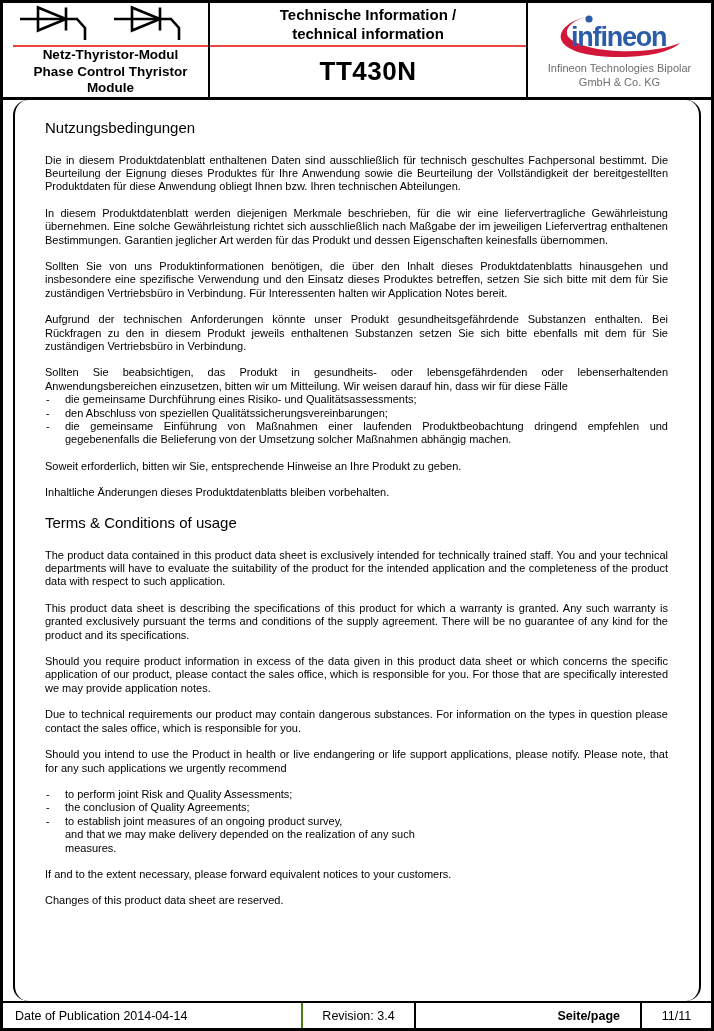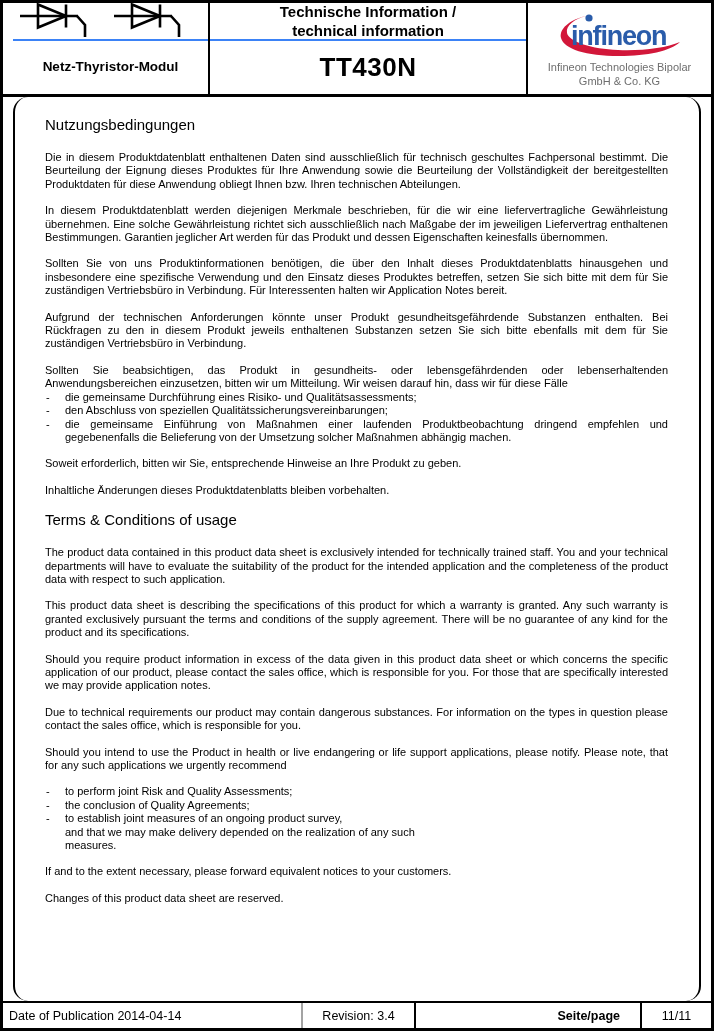--- a/index.html
+++ b/index.html
@@ -7,21 +7,21 @@
   .page {
     position:relative; width:714px; height:1031px; margin:0 auto;
     background:#fff; border:3px solid #000;
     display:flex; flex-direction:column;
     font-family:"Liberation Sans","DejaVu Sans",sans-serif; color:#000;
   }
   
   .hdr { flex:0 0 94px; display:grid; grid-template-columns:207px 318px 1fr; border-bottom:3px solid #000; }
   .hdr-left  { border-right:2px solid #000; display:flex; flex-direction:column;padding-left:10px; }
   .hdr-center{ border-right:2px solid #000; display:flex; flex-direction:column; }
-  .row1 { height:38px; border-bottom:2px solid #3b82f6; display:flex; align-items:center; justify-content:center; }
+  .row1 { height:44px; border-bottom:2px solid #ef4444; display:flex; align-items:center; justify-content:center; }
   .row2 { flex:1; display:flex; flex-direction:column; align-items:center; justify-content:center; }
   .module-names { font-weight:bold; font-size:13.5px; line-height:16.5px; text-align:center; }
   .doc-type { font-weight:bold; font-size:15px; line-height:19px; text-align:center; }
   .part-number { font-weight:bold; font-size:26px; letter-spacing:0.5px; }
   .hdr-right { display:flex; flex-direction:column; align-items:center; justify-content:center; gap:2px; padding-top:2px; }
   .company { color:#6E6E6E; font-size:11px; line-height:14px; text-align:center; }
   
   .body-box {
     flex:1 1 auto; margin:0 10px; border-left:2px solid #000; border-right:2px solid #000;
     padding:19px 31px 0 30px; overflow:hidden;border-radius:15px;
@@ -30,21 +30,21 @@
   .section + .section h2 { margin-top:14px; }
   .section p, .section li { font-size:11px; line-height:13.4px; text-align:justify; }
   .section p { margin:0 0 13px 0; }
   .section p.tight { margin-bottom:0; }
   .section ul { list-style:none; margin:0 0 13px 0; padding:0; }
   .section li { position:relative; padding-left:20px; white-space:pre-line; }
   .section li::before { content:"-"; position:absolute; left:1px; top:0; }
   
   .ftr { flex:0 0 27px; border-top:2px solid #000; display:grid; grid-template-columns:300px 113px 226px 1fr; font-size:12.5px; }
   .ftr > div { display:flex; align-items:center; }
-  .fc1 { border-right:2px solid #a3a3a3; padding-left:6px; }
+  .fc1 { border-right:2px solid #4d7c0f; padding-left:12px; }
   .fc2 { border-right:2px solid #000; justify-content:center; }
   .fc3 { border-right:2px solid #000; justify-content:flex-end; padding-right:20px;font-weight:bold; }
   .fc4 { justify-content:center;text-align:center; }
   svg { display:block; }
 </style>
 </head>
 <body>
 
 <div class="page">
 
@@ -63,20 +63,21 @@
               <path d="M0,14 H58"></path>
               <path d="M18,2.5 L18,25.5 L46,14 Z"></path>
               <path d="M46,2.5 V25.5"></path>
               <path d="M57,14 L65,23 L65,35"></path>
             </g>
           </svg>
         </span>
       </div>
       <div class="row2 module-names">
         <div>Netz-Thyristor-Modul</div>
+        <div>Phase Control Thyristor Module</div>
       </div>
     </div>
 
     <div class="hdr-center">
       <div class="row1 doc-type">
         <div>
           <div>Technische Information /</div>
           <div>technical information</div>
         </div>
       </div>

